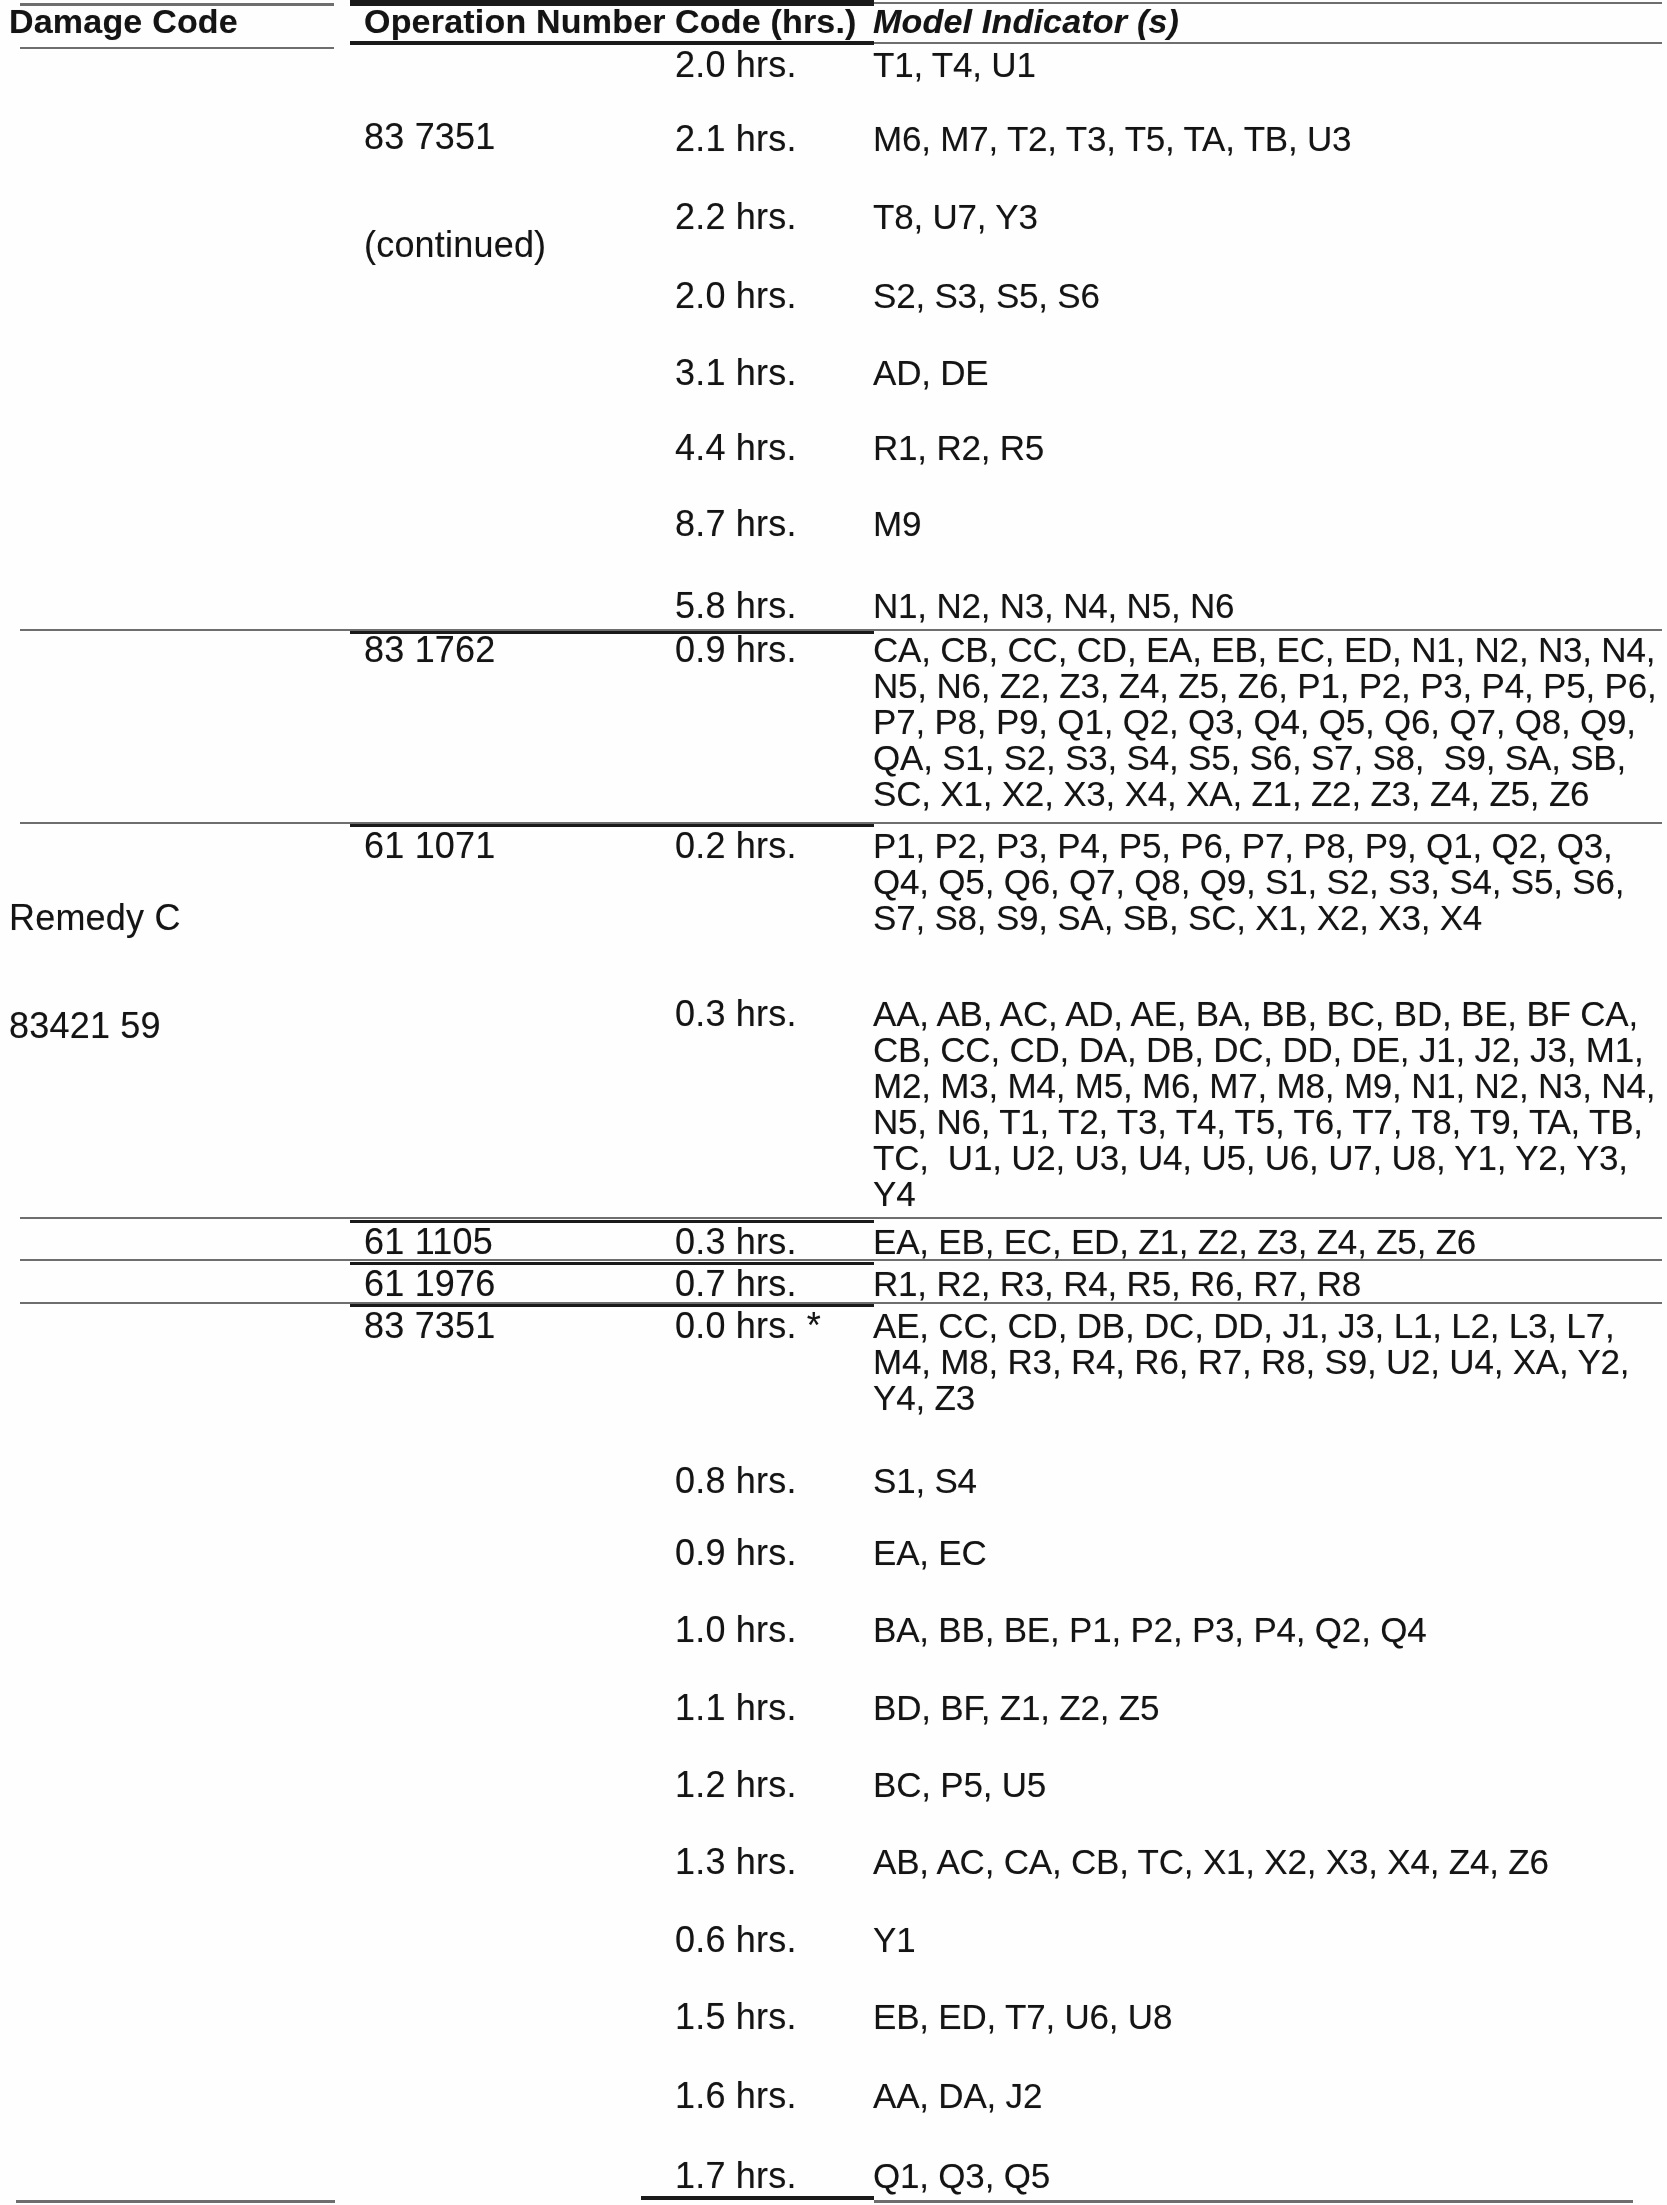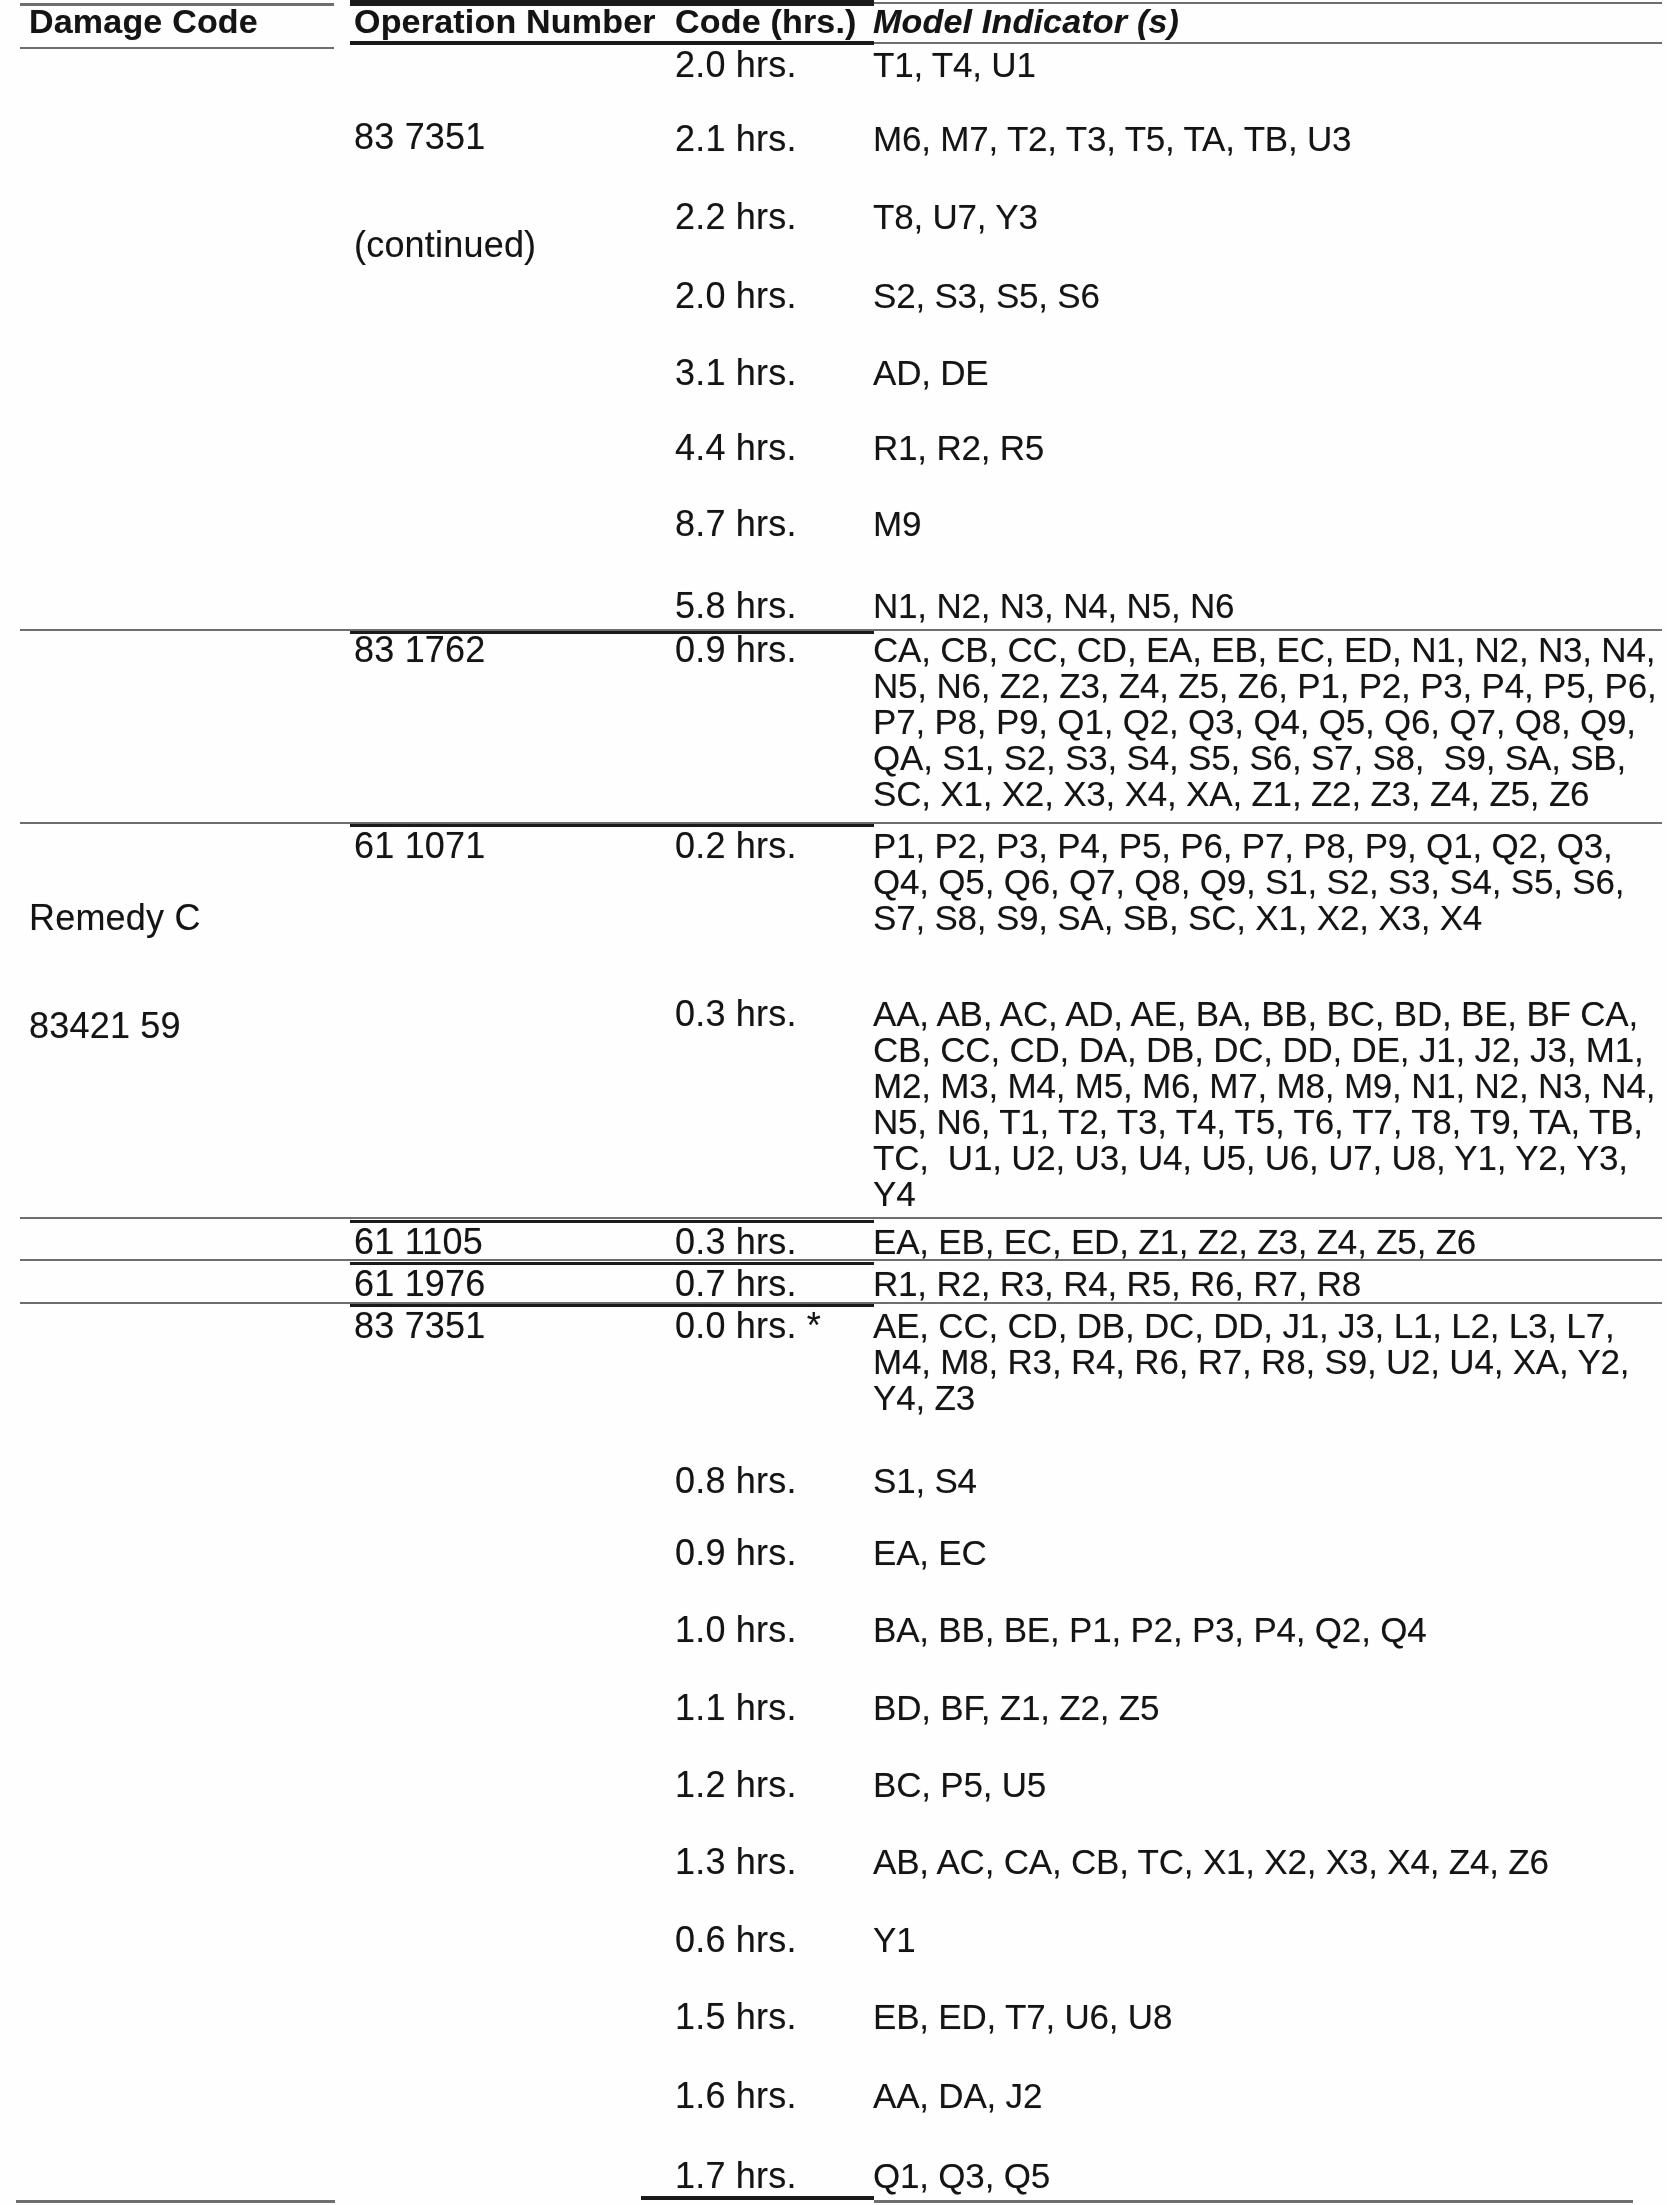--- a/index.html
+++ b/index.html
@@ -14,22 +14,22 @@
   .cell{
     position:absolute;
     top:0;
     font-size:36px;
     line-height:36px;
     white-space:pre;
     letter-spacing:0.2px;
     text-shadow:0 0 0.8px rgba(20,20,20,0.35);
   }
   .row{position:absolute;left:0;width:100%;height:0;overflow:visible;}
-  .dc{left:29px;}
-  .op{left:354px;}
+  .dc{left:9px;}
+  .op{left:364px;}
   .tm{left:675px;}
   .md{left:873px;font-size:35px;letter-spacing:-0.2px;}
   .blk{display:block;}
   .hdr .cell{font-weight:bold;font-size:34px;letter-spacing:0.2px;}
   .rule{position:absolute;background:#6e6e6e;}
   .rule.dark{background:#1a1a1a;}
   
 </style>
 </head>
 <body>

